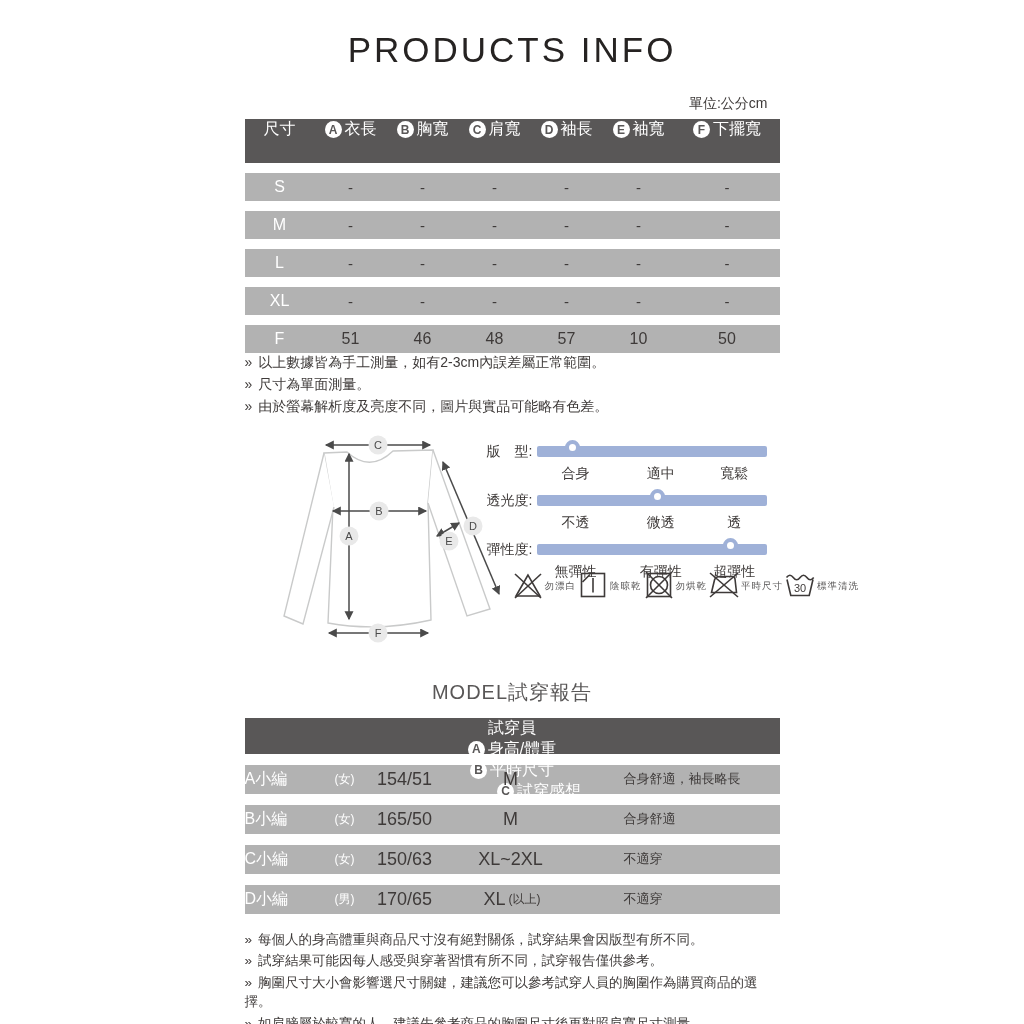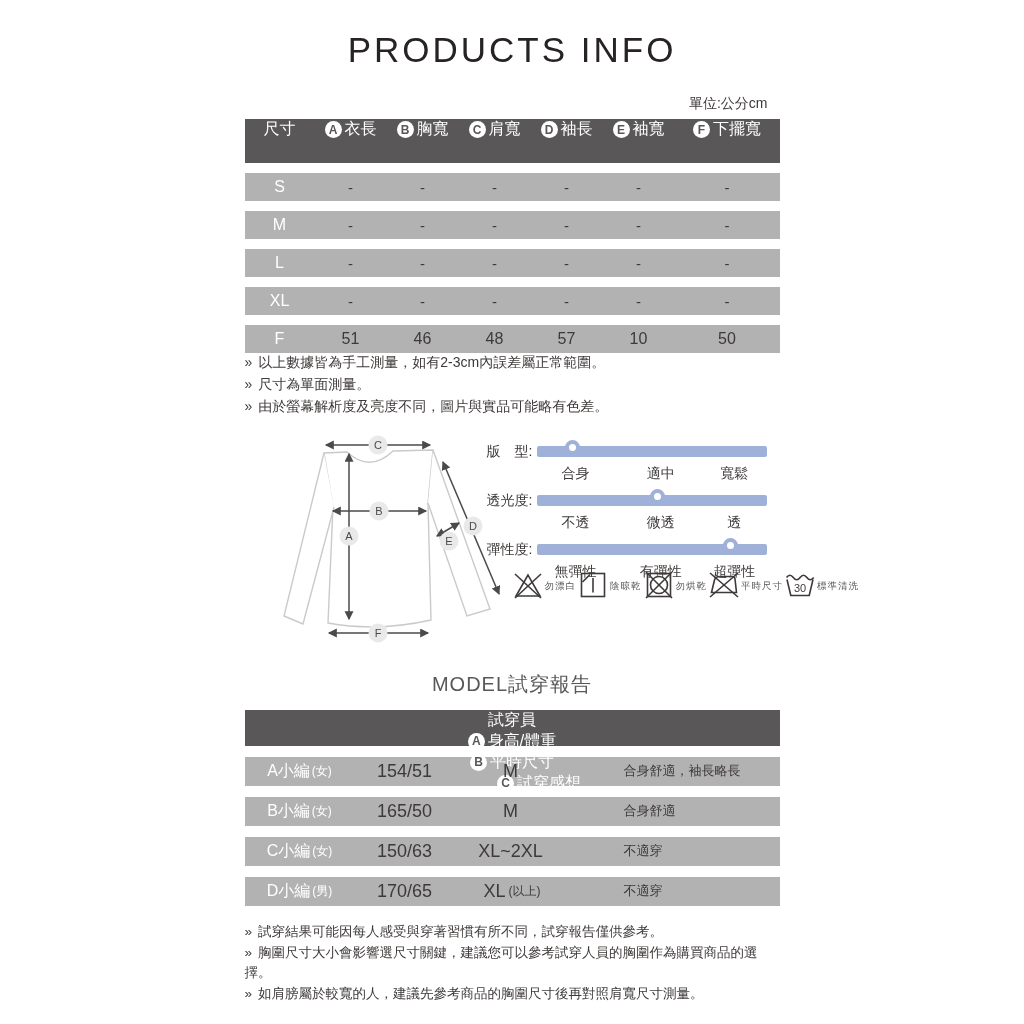--- a/index.html
+++ b/index.html
@@ -67,33 +67,33 @@
     position:absolute; left:266px; top:145px; width:252px;
     display:flex; justify-content:space-between;
   }
   .care-item { display:flex; flex-direction:row; align-items:center; }
   .care-item svg { display:block; }
   .care-label { font-size:9.5px; color:#595757; margin-top:3px; letter-spacing:1px; white-space:nowrap; }
 
   
   .model-title {
     text-align:center; font-size:20px; color:#595757;
-    letter-spacing:1px; margin:16px 0 0 0; font-weight:400;
+    letter-spacing:1px; margin:24px 0 0 0; font-weight:400;
   }
   .m-head {
     display:flex; align-items:center; height:36px; margin-top:12px;
     background:#595757; color:#fff; font-size:16px;flex-direction:column;
   }
   .m-c1 { width:110px; } .m-c2 { width:100px; } .m-c3 { width:115px; }
   .m-c4 { flex:1; justify-content:flex-start; padding-left:54px; }
   .m-row {
     display:flex; align-items:center; height:29px; margin-top:11px;
     background:#b2b2b2; color:#3e3a39;
   }
-  .m-row .m-c1 { color:#ffffff; font-size:16px; gap:2px; }
+  .m-row .m-c1 { color:#ffffff; font-size:16px; gap:2px;justify-content:space-between; }
   .gender { font-size:12px; }
   .m-row .m-c2, .m-row .m-c3 { font-size:18px; }
   .size-note { font-size:12px; }
   .m-row .m-c4 { font-size:13px;text-align:right; }
 
   .bottom-notes { margin-top:16px; font-size:13.5px; line-height:1.45; }
 </style>
 </head>
 <body>
 
@@ -369,18 +369,19 @@
       </div>
     <div class="cell m-c2">170/65</div>
     <div class="cell m-c3">
         <span>XL</span>
         <span class="size-note">(以上)</span>
       </div>
     <div class="cell m-c4">不適穿</div>
   </div>
 
   <div class="bottom-notes">
+    <p><span class="bullet">»</span><span>每個人的身高體重與商品尺寸沒有絕對關係，試穿結果會因版型有所不同。</span></p>
     <p><span class="bullet">»</span><span>試穿結果可能因每人感受與穿著習慣有所不同，試穿報告僅供參考。</span></p>
     <p><span class="bullet">»</span><span>胸圍尺寸大小會影響選尺寸關鍵，建議您可以參考試穿人員的胸圍作為購買商品的選擇。</span></p>
     <p><span class="bullet">»</span><span>如肩膀屬於較寬的人，建議先參考商品的胸圍尺寸後再對照肩寬尺寸測量。</span></p>
   </div>
 
 </div>
 
 </body></html>

